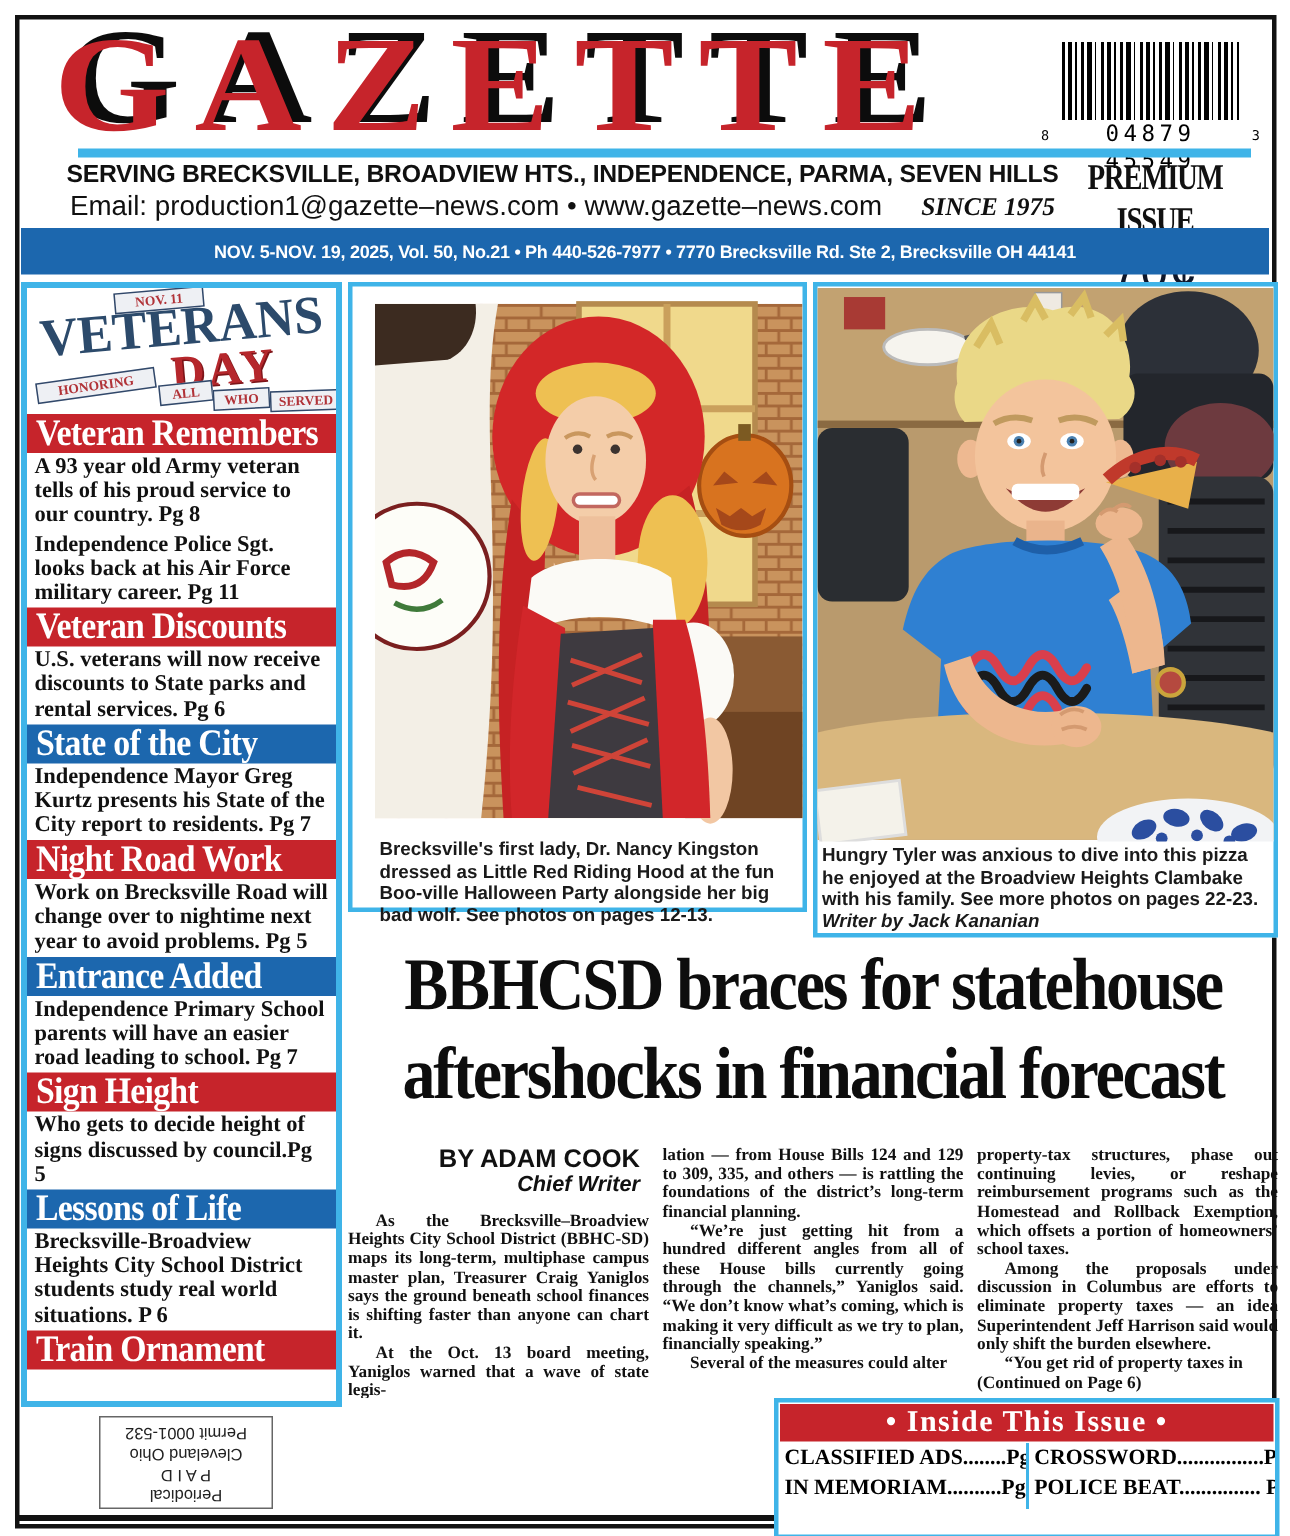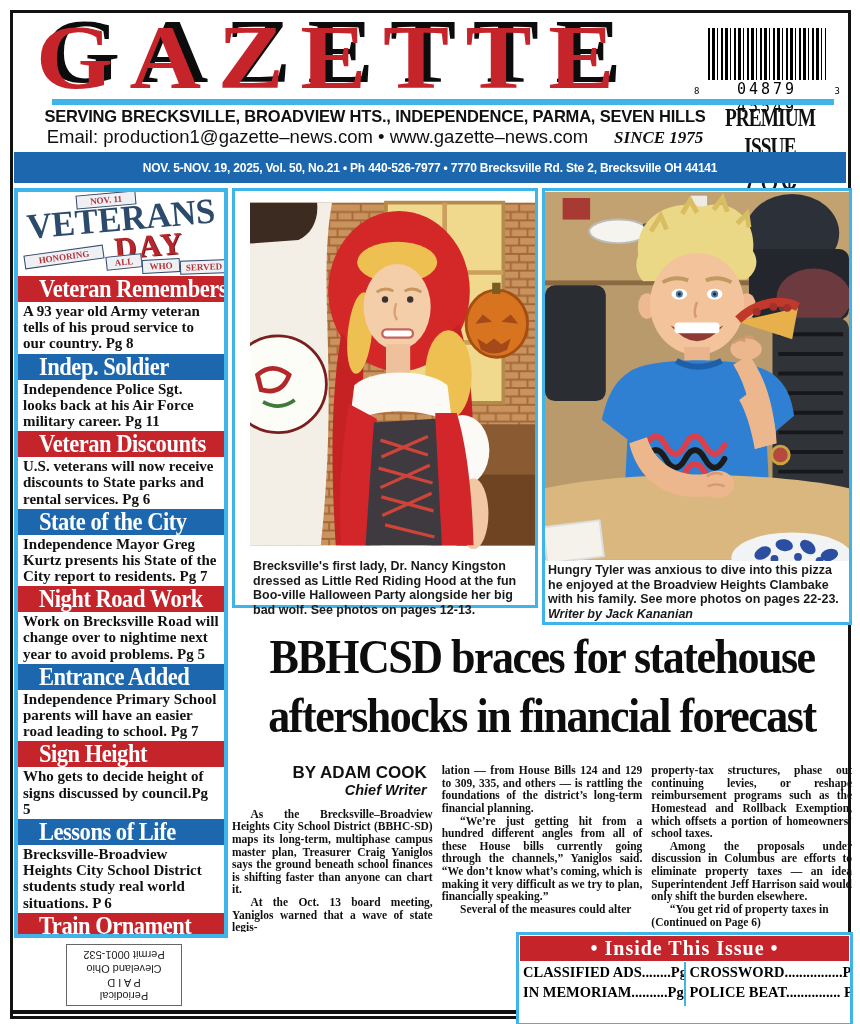--- a/index.html
+++ b/index.html
@@ -41,21 +41,21 @@
       font-weight:bold;font-size:9px;text-align:center;line-height:12px;}
   .vets .nov{left:58px;top:1px;width:58px;transform:rotate(-5deg);}
   .vets .w-vet{position:absolute;left:2px;top:8px;width:202px;text-align:center;color:#2c4a6b;
       font-weight:bold;font-size:34px;letter-spacing:0px;transform:rotate(-5deg) scale(1.02,1.05);}
   .vets .w-day{position:absolute;left:96px;top:36px;color:#b5272c;font-weight:bold;font-size:31px;
       letter-spacing:2px;transform:rotate(-5deg);text-shadow:1px 1px 0 #7d1418;}
   .vets .r1{left:6px;top:58px;width:78px;transform:rotate(-8deg);}
   .vets .r2{left:88px;top:63px;width:34px;transform:rotate(-6deg);}
   .vets .r3{left:124px;top:67px;width:36px;transform:rotate(-3deg);}
   .vets .r4{left:162px;top:68px;width:46px;transform:rotate(-2deg);}
-  .sb-banner{height:26px;display:flex;align-items:center;padding-left:21px;overflow:hidden;}
+  .sb-banner{height:26px;display:flex;align-items:center;padding-left:6px;overflow:hidden;}
   .sb-banner.red{background:var(--red,#c6242b);}
   .sb-banner.blue{background:var(--blue,#1c67ae);}
   .sb-banner span{color:#fff;font-family:"Liberation Serif",serif;font-weight:bold;font-size:23px;
       letter-spacing:-0.5px;transform:scale(0.98,1.08);transform-origin:left center;white-space:nowrap;}
   .sb-blurb{padding:1px 5px 2px 5px;font-family:"Liberation Serif",serif;font-weight:bold;
       font-size:15px;line-height:1.08;color:#111;}
 
   
   .fig{position:absolute;background:#fff;border:3px solid var(--lightblue,#3fb4e8);box-sizing:border-box;}
   .fig1{left:232px;top:188px;width:306px;height:420px;padding-left:15px;}
@@ -122,23 +122,20 @@
       <div class="ribbon r1">HONORING</div>
       <div class="ribbon r2">ALL</div>
       <div class="ribbon r3">WHO</div>
       <div class="ribbon r4">SERVED</div>
     </div>
 
     <div class="sb-banner red">
         <span>Veteran Remembers</span>
       </div>
     <div class="sb-blurb">A 93 year old Army veteran tells of his proud service to our country. Pg 8</div>
-    <div class="sb-banner blue">
-        <span>Indep. Soldier</span>
-      </div>
     <div class="sb-blurb">Independence Police Sgt. looks back at his Air Force military career.  Pg 11</div>
     <div class="sb-banner red">
         <span>Veteran Discounts</span>
       </div>
     <div class="sb-blurb">U.S. veterans will now receive discounts to State parks and rental services.  Pg 6</div>
     <div class="sb-banner blue">
         <span>State of the City</span>
       </div>
     <div class="sb-blurb">Independence Mayor Greg Kurtz presents his State of the City report to residents.  Pg 7</div>
     <div class="sb-banner red">

